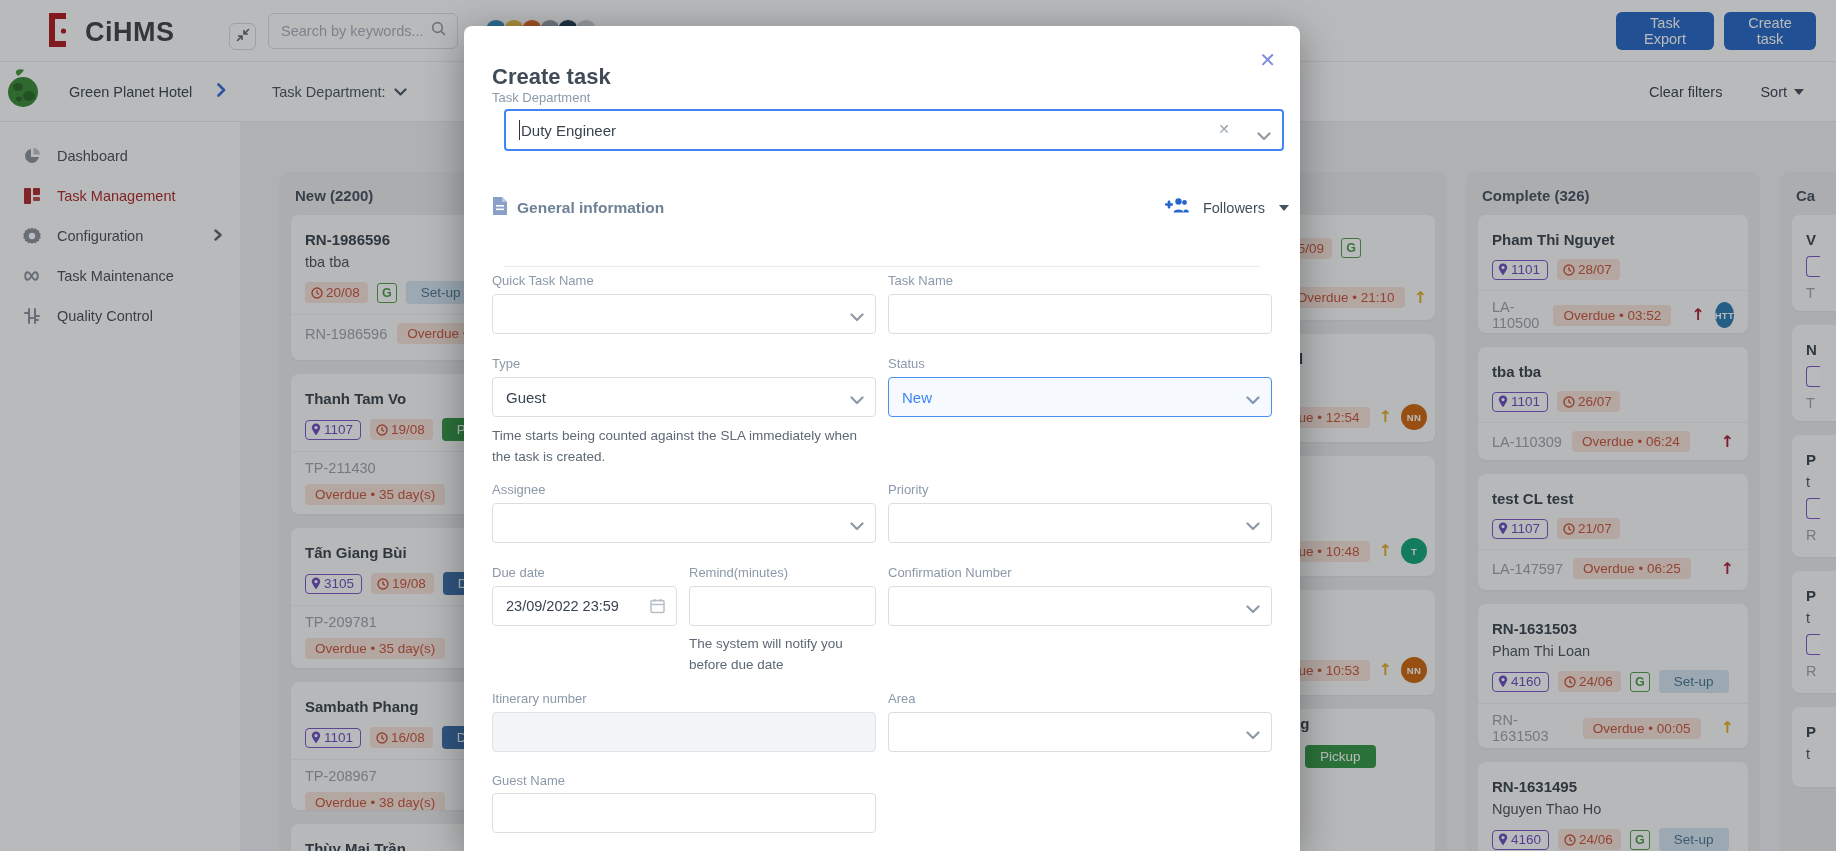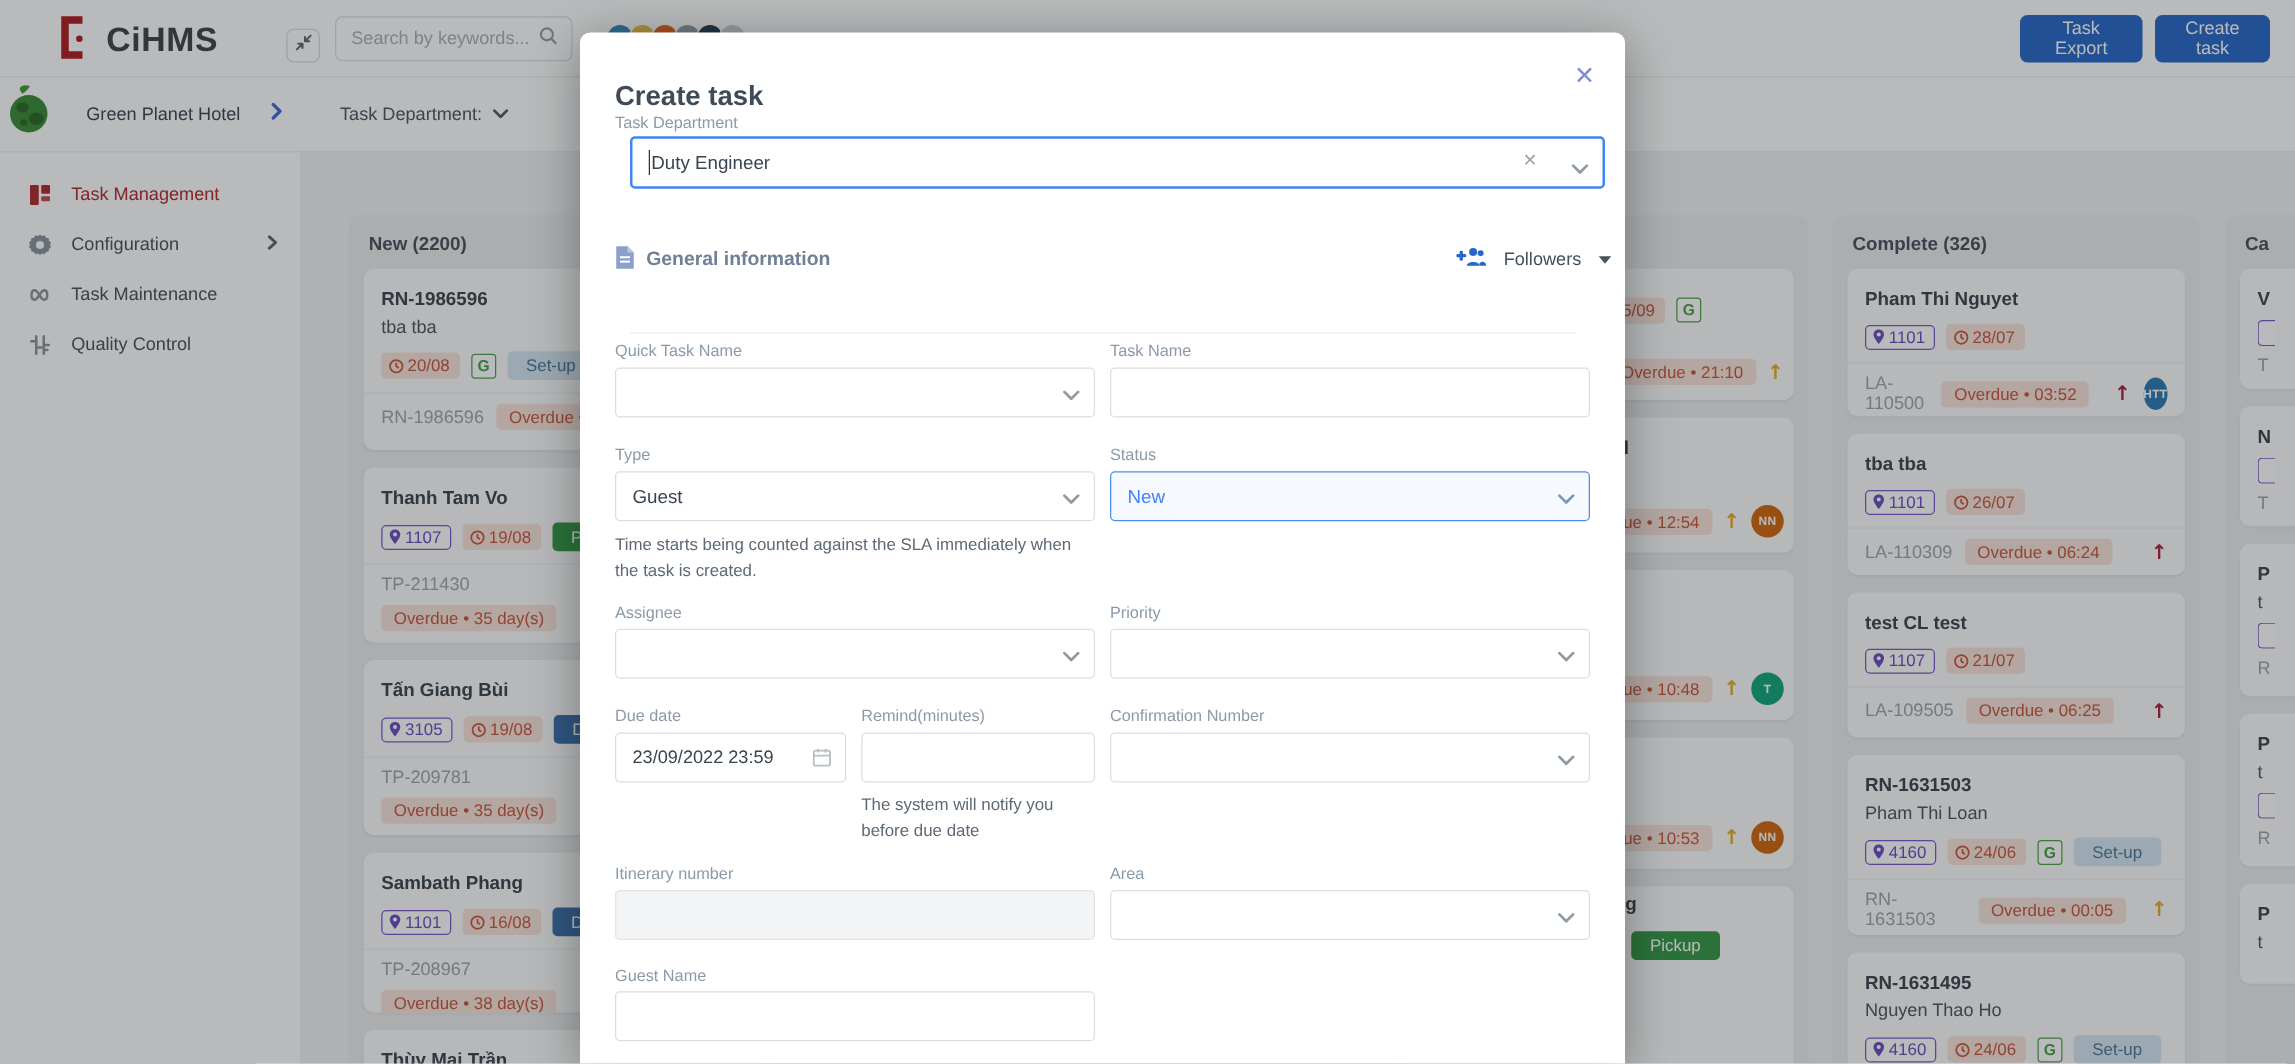--- a/index.html
+++ b/index.html
@@ -153,20 +153,29 @@
         </svg>
       </span>
       <span class="hotel-name">Green Planet Hotel</span>
       <span>
         <svg width="9" height="14" viewBox="0 0 9 14" fill="none" stroke="#3e6fd9" stroke-width="2.6" stroke-linecap="round" stroke-linejoin="round">
             <path d="M1.5 1.5 L7 7 L1.5 12.5"></path>
           </svg>
       </span>
     </div>
     <div class="menu">
+        <div class="menu-item">
+          <span class="mi-icon">
+            <svg width="18" height="18" viewBox="0 0 18 18">
+              <path d="M8 2 a7 7 0 1 0 8 8 h-8 z" fill="currentColor"></path>
+              <path d="M10.5 1 a7 7 0 0 1 6.5 6.5 h-6.5 z" fill="currentColor" opacity=".55"></path>
+            </svg>
+          </span>
+          <span class="mi-label">Dashboard</span>
+        </div>
         <div class="menu-item active">
           <span class="mi-icon">
             <svg width="18" height="18" viewBox="0 0 18 18">
               <rect x="1" y="1" width="7" height="16" rx="1" fill="currentColor"></rect>
               <rect x="10" y="1" width="7" height="7" rx="1" fill="currentColor"></rect>
               <rect x="10" y="10" width="7" height="4" rx="1" fill="currentColor" opacity=".85"></rect>
             </svg>
           </span>
           <span class="mi-label">Task Management</span>
         </div>
@@ -208,20 +217,27 @@
         <span>
           <svg width="13" height="9" viewBox="0 0 13 9" fill="none" stroke="#4d5a66" stroke-width="2.2" stroke-linecap="round" stroke-linejoin="round">
               <path d="M1.5 1.5 L6.5 6.5 L11.5 1.5"></path>
             </svg>
         </span>
       </div>
     </div>
     <div class="filter-item priority">
       <span>Priority:</span>
     </div>
+    <div class="filter-right">
+      <span>Clear filters</span>
+      <span class="sort-wrap">
+        <span>Sort</span>
+        <span class="caret-down"></span>
+      </span>
+    </div>
   </div>
 
   <div class="board">
       <div class="col col-new">
         <div class="col-header">New (2200)</div>
         <div class="card" style="height: 145px;">
           <div class="card-title">RN-1986596</div>
           <div class="card-sub">tba tba</div>
           <div class="badges">
             <span class="b-clock">
@@ -423,21 +439,21 @@
             <span class="b-clock">
               <svg width="12" height="12" viewBox="0 0 12 12" fill="none" stroke="currentColor" stroke-width="1.4">
                 <circle cx="6" cy="6" r="5"></circle>
                 <path d="M6 3.2 V6 L8 7.4"></path>
               </svg>
               <span>21/07</span>
             </span>
           </div>
           <div class="card-divider"></div>
           <div class="foot-row">
-            <span class="code">LA-109505</span>
+            <span class="code">LA-147597</span>
             <span class="sla">Overdue • 06:25</span>
             <span class="spacer"></span>
             <span class="arrow red">↑</span>
           </div>
         </div>
         <div class="card" style="height: 144px;">
           <div class="card-title">RN-1631503</div>
           <div class="card-sub">Pham Thi Loan</div>
           <div class="badges">
             <span class="b-pin">

